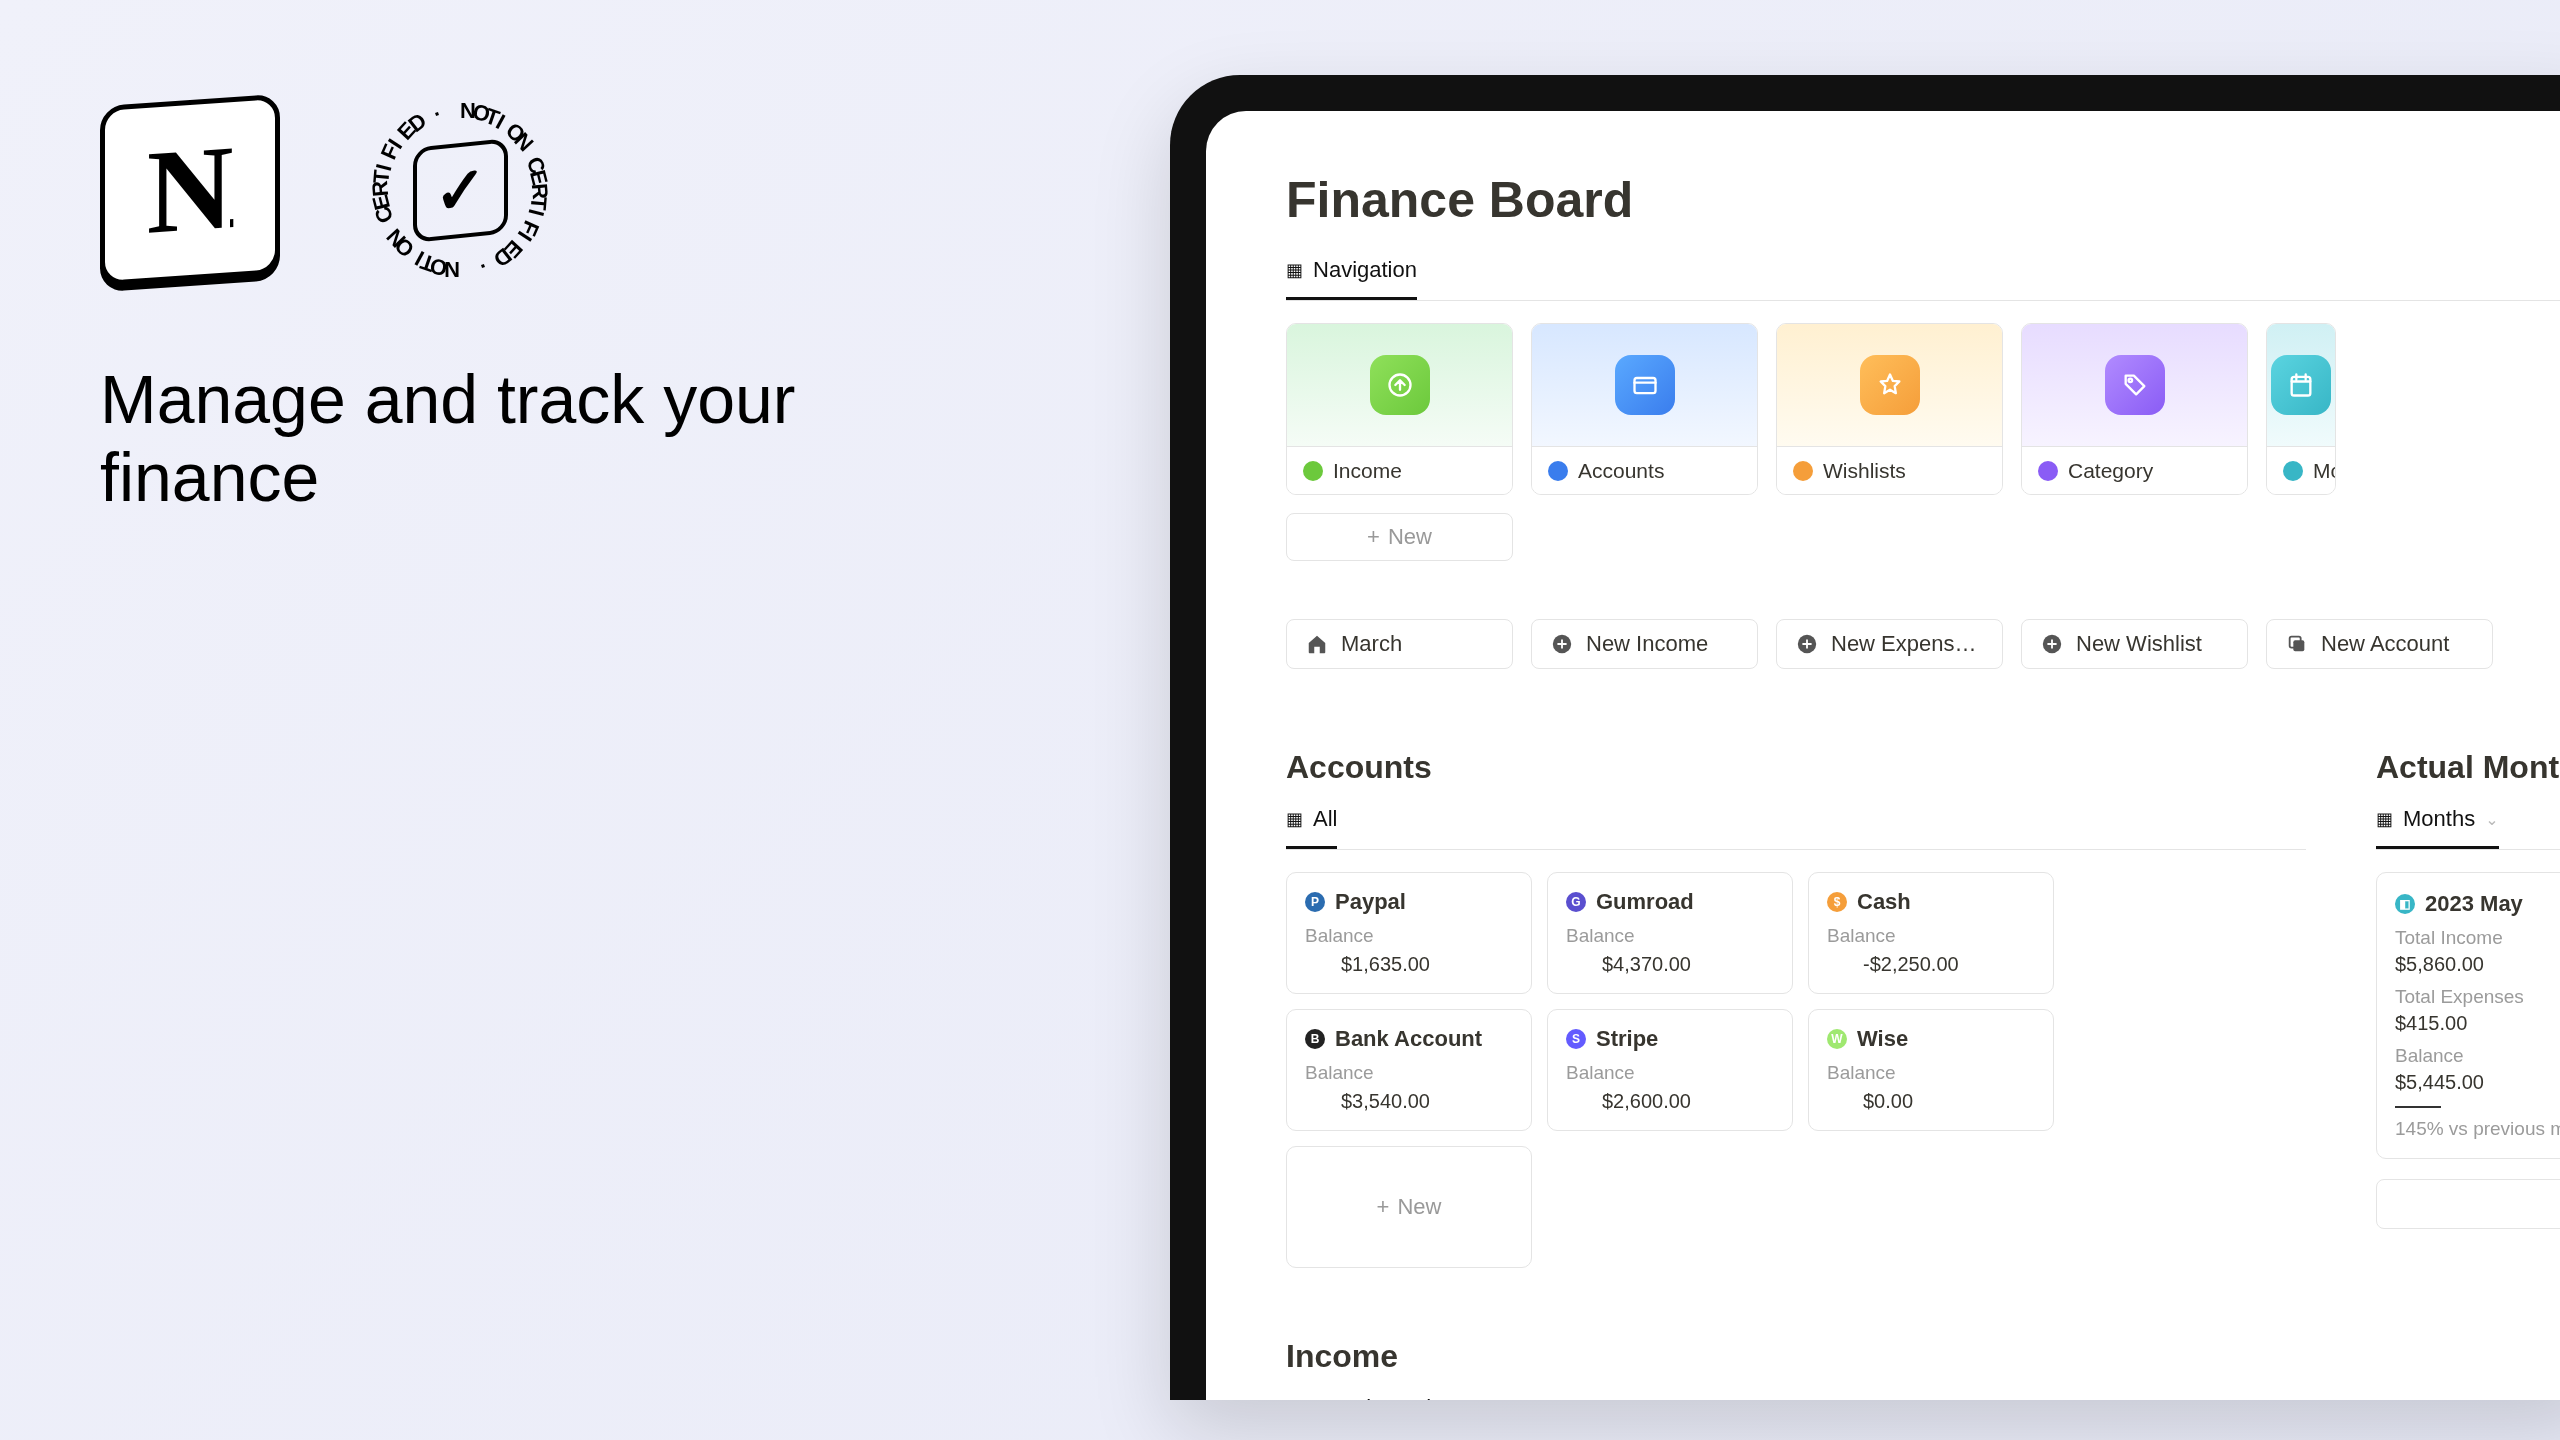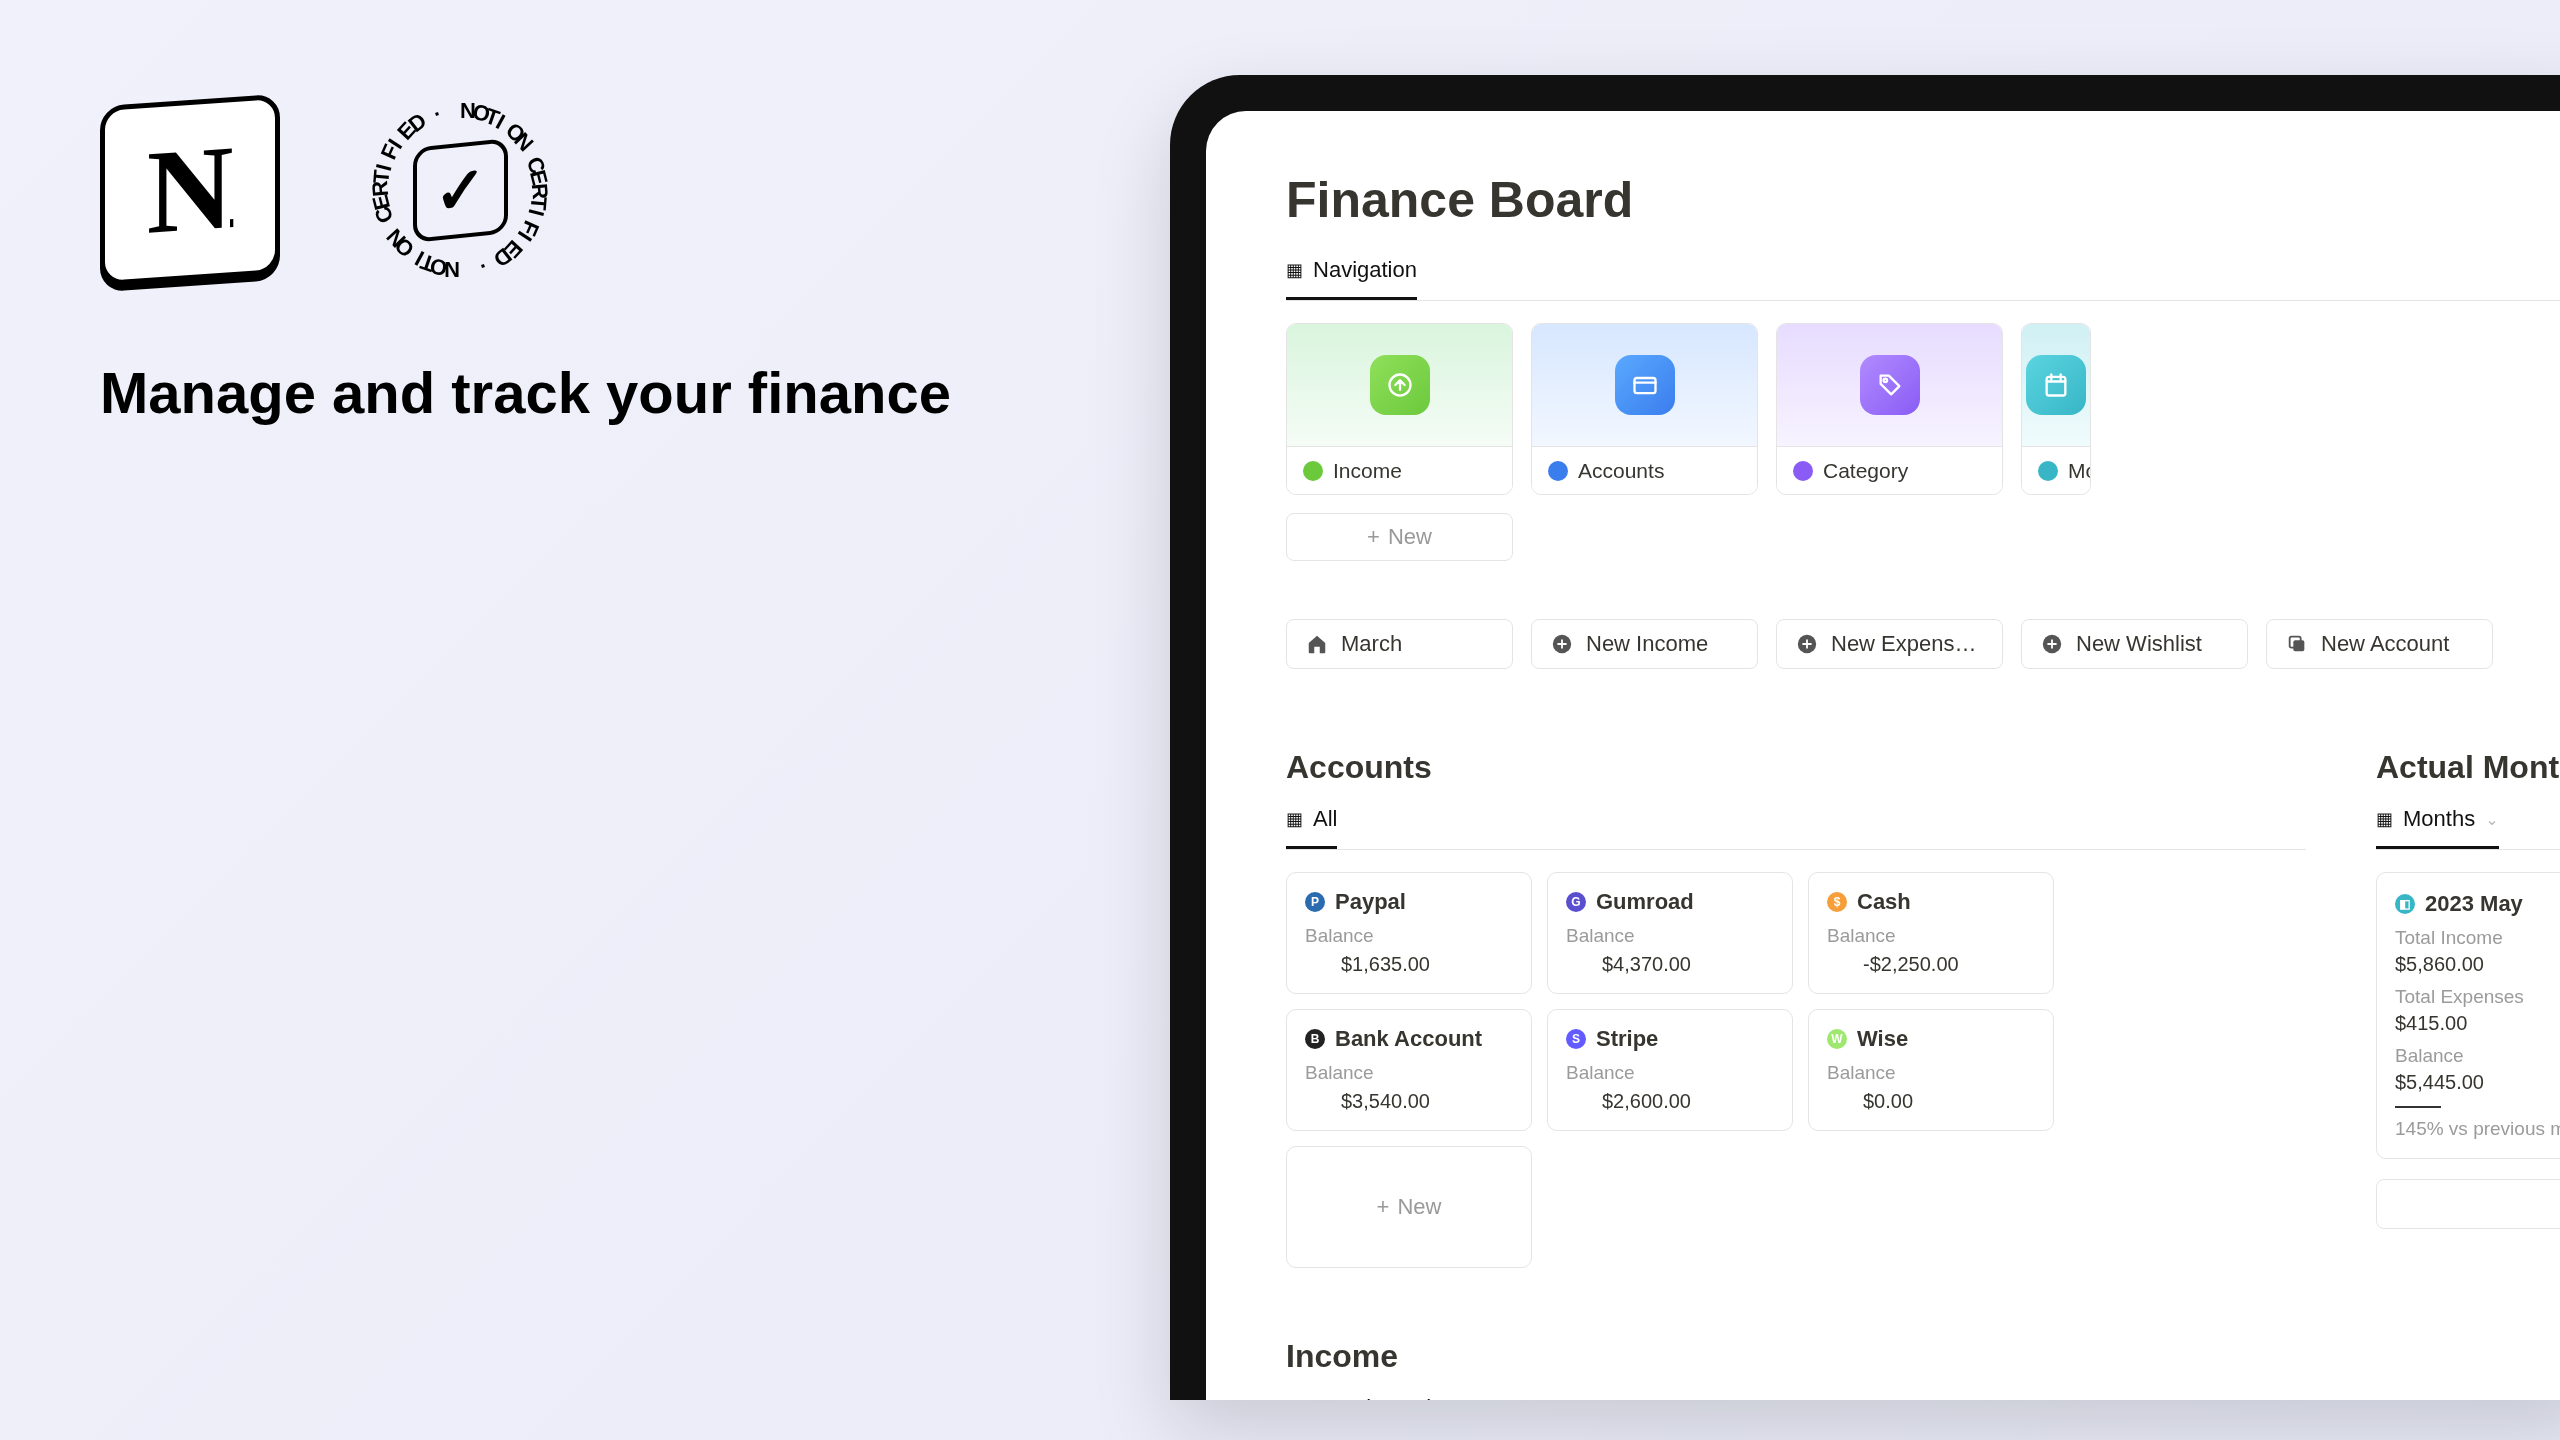--- a/index.html
+++ b/index.html
@@ -53,22 +53,22 @@
 
 .promo h1 {
   font-size: 172px;
   font-weight: 700;
   line-height: 1.05;
   margin-top: 180px;
   color: #000;
   letter-spacing: -2px;
 }
 .promo h2 {
-  font-size: 58px;
-  font-weight: 700;
+  font-size: 68px;
+  font-weight: 400;
   line-height: 1.15;
   margin-top: 70px;
   color: #000;
 }
 
 
 .device {
   position: absolute;
   right: -40px;
   top: 75px;
@@ -293,20 +293,33 @@
                 <path d="M3 10h18"></path>
               </svg>
             </div>
       </div>
       <div class="nav-card-bottom">
         <span class="dot" style="background:#3a7ded"></span>
         <span>Accounts</span>
       </div>
         </div>
         <div class="nav-card">
+      <div class="nav-card-top grad-yellow">
+        <div class="nav-icon-tile tile-yellow">
+              <svg width="28" height="28" viewBox="0 0 24 24" fill="none" stroke="#fff" stroke-width="2" stroke-linecap="round" stroke-linejoin="round">
+                <path d="M12 3l2.5 5.5L20 9l-4 4 1 6-5-3-5 3 1-6-4-4 5.5-.5z"></path>
+              </svg>
+            </div>
+      </div>
+      <div class="nav-card-bottom">
+        <span class="dot" style="background:#f59e3a"></span>
+        <span>Wishlists</span>
+      </div>
+        </div>
+        <div class="nav-card">
       <div class="nav-card-top grad-purple">
         <div class="nav-icon-tile tile-purple">
               <svg width="28" height="28" viewBox="0 0 24 24" fill="none" stroke="#fff" stroke-width="2" stroke-linecap="round" stroke-linejoin="round">
                 <path d="M20 13l-7 7-9-9V4h7z"></path>
                 <circle cx="8" cy="8" r="1.5"></circle>
               </svg>
             </div>
       </div>
       <div class="nav-card-bottom">
         <span class="dot" style="background:#8a5cf5"></span>

